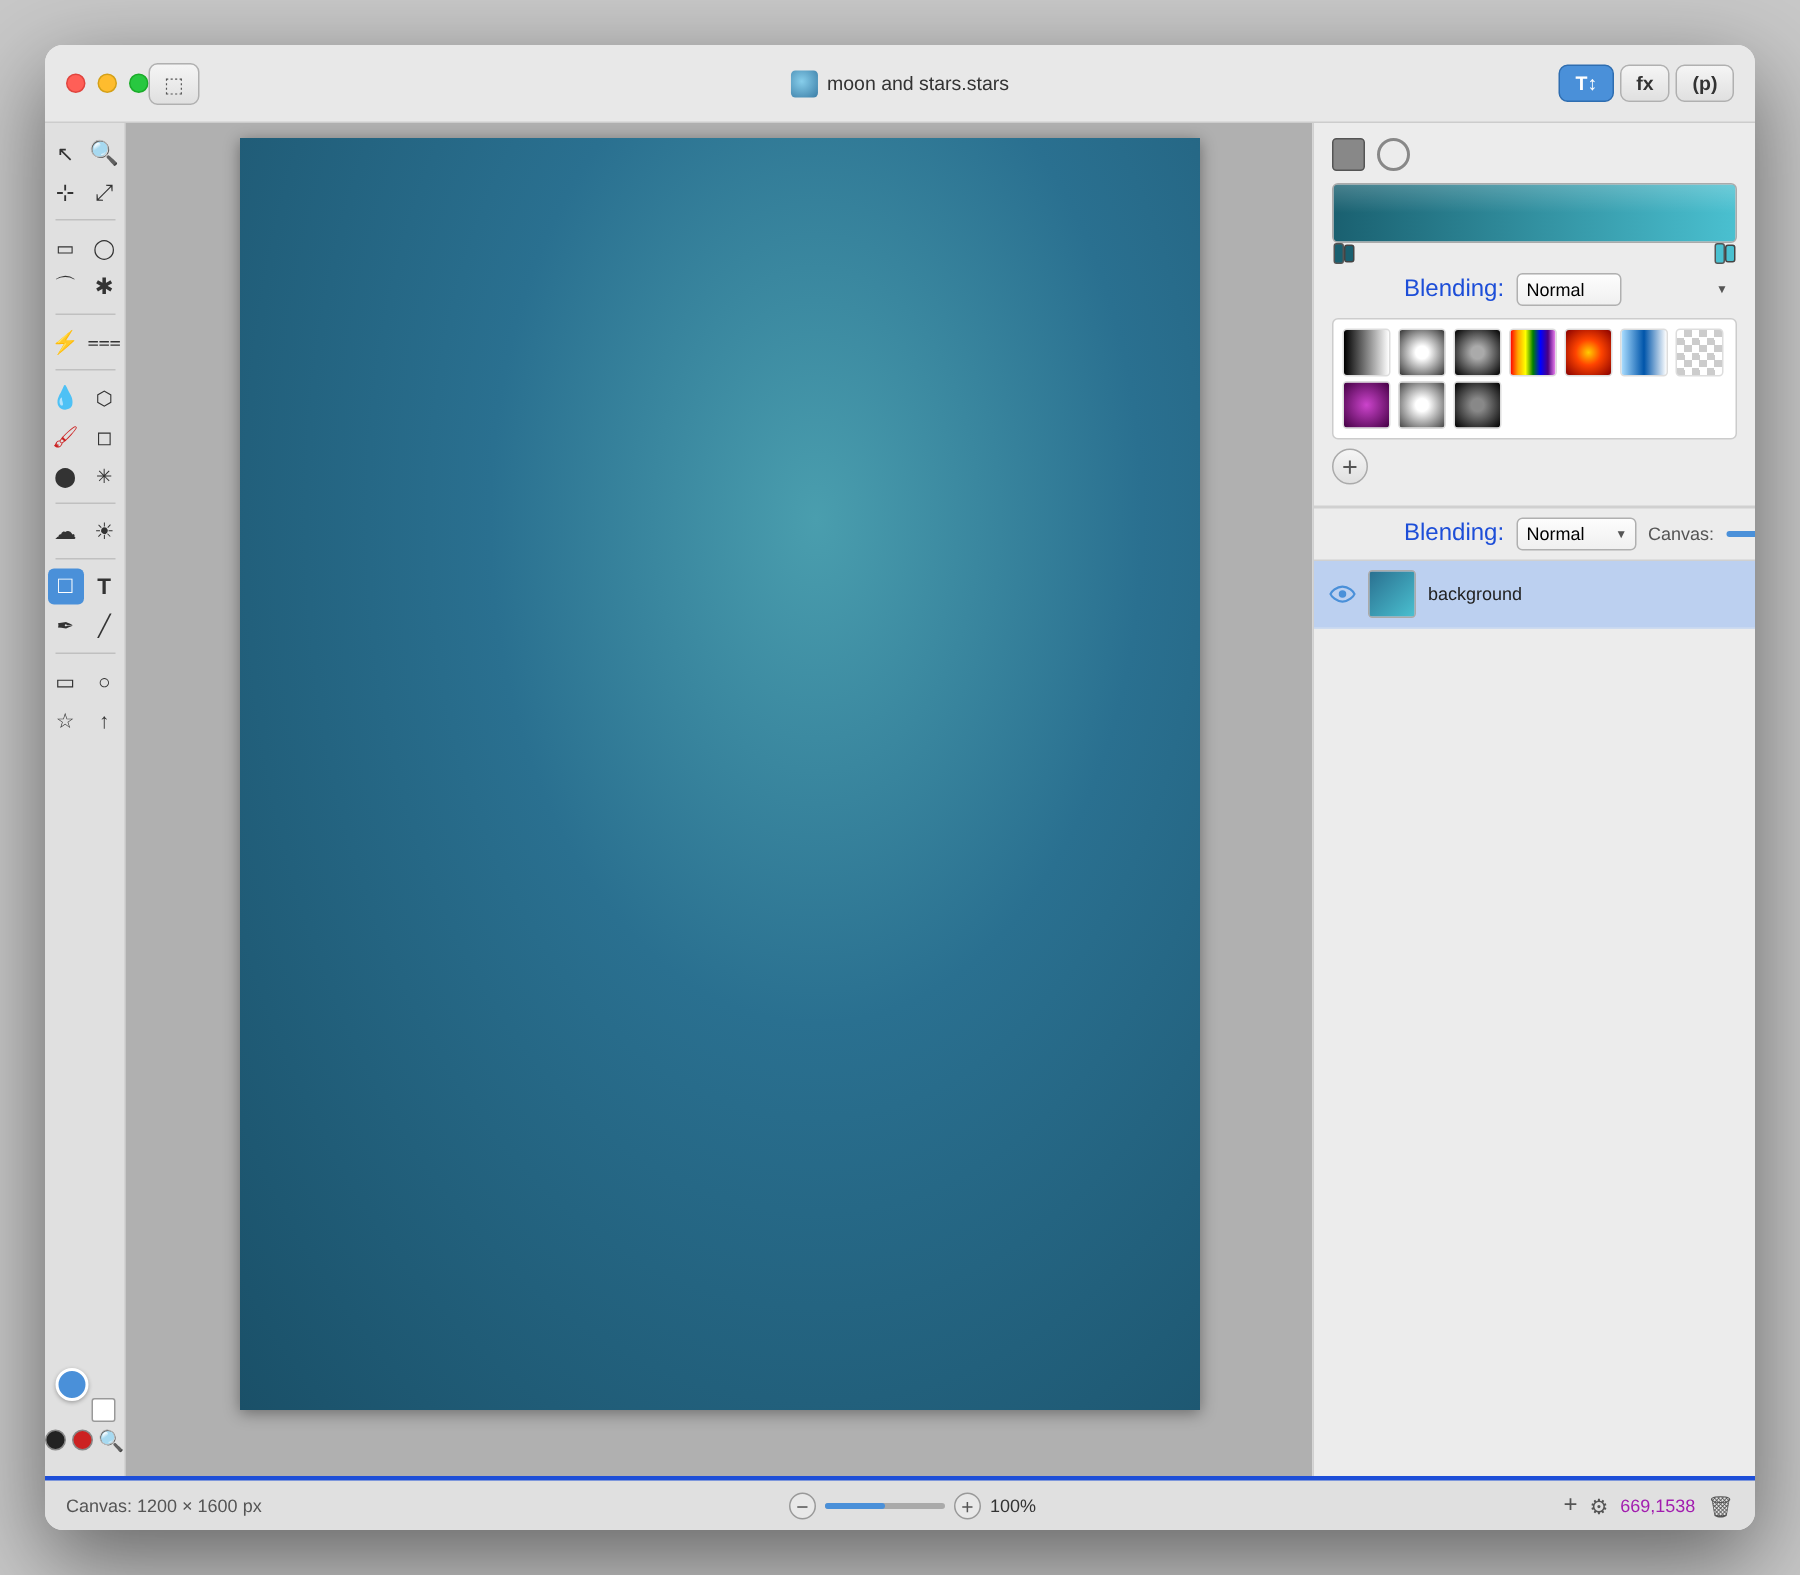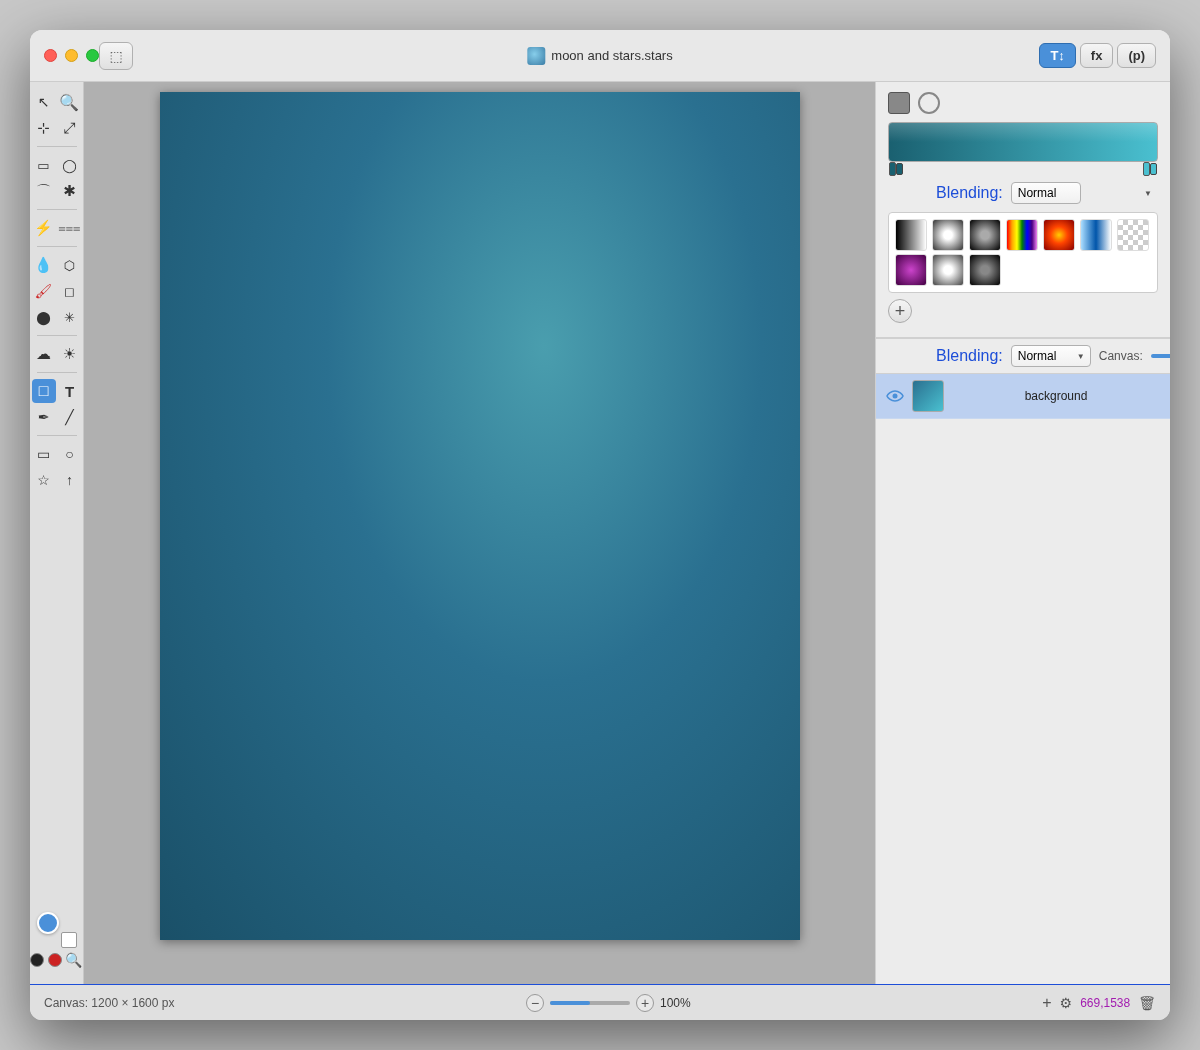--- a/index.html
+++ b/index.html
@@ -344,21 +344,20 @@
     .layer-list {
       flex: 1;
     }
     .layer-item {
       display: flex;
       align-items: center;
       padding: 6px 10px;
       gap: 8px;
       background: #bcd0f0;
       border-bottom: 1px solid #c8d8f0;
-      text-align: center;
     }
     .layer-visibility {
       width: 18px;
       height: 18px;
       display: flex;
       align-items: center;
       justify-content: center;
       cursor: pointer;
       color: #4a90d9;
       font-size: 14px;
@@ -373,21 +372,21 @@
     }
     .layer-name {
       flex: 1;
       font-size: 12px;
       color: #222;
     }
     
     .statusbar {
       height: 36px;
       background: #e0e0e0;
-      border-top: 1px solid #1d4ed8;
+      border-top: 3px solid #1d4ed8;
       display: flex;
       align-items: center;
       padding: 0 14px;
       gap: 12px;
     }
     .statusbar-left {
       font-size: 12px;
       color: #555;
     }
     .statusbar-center {

